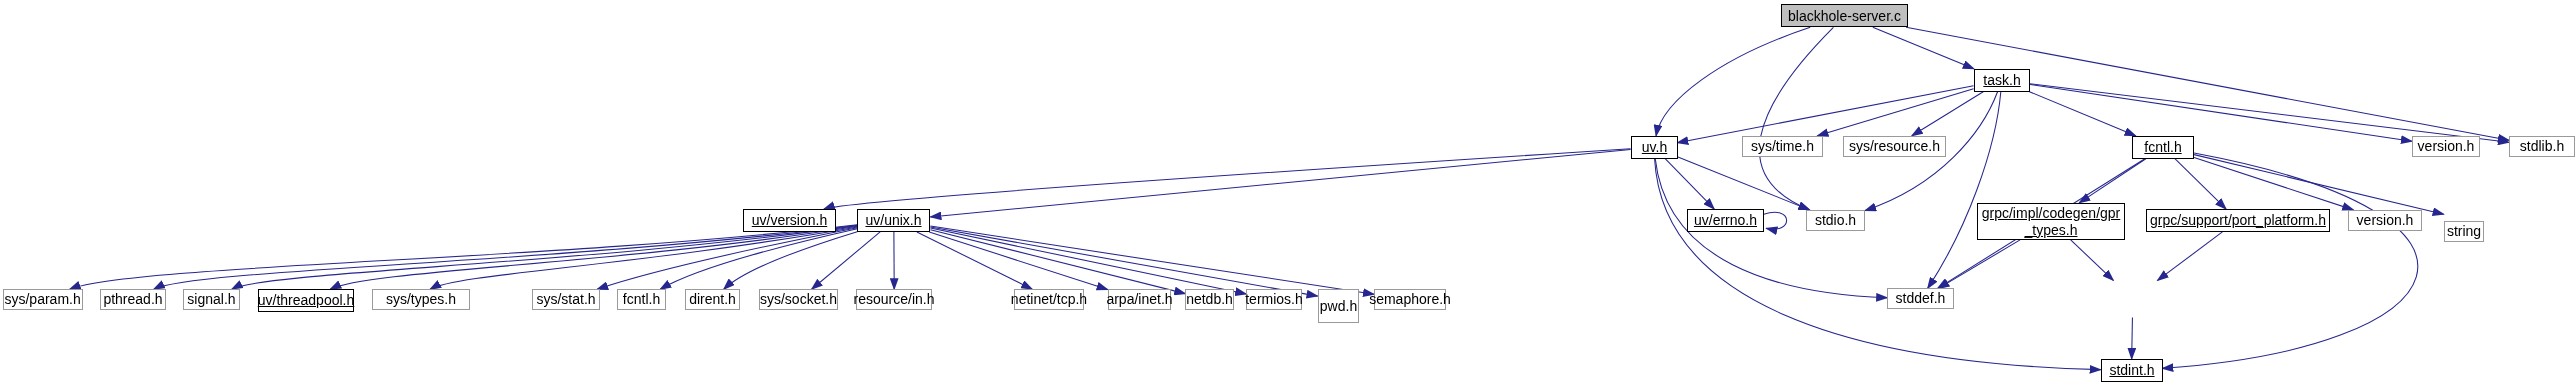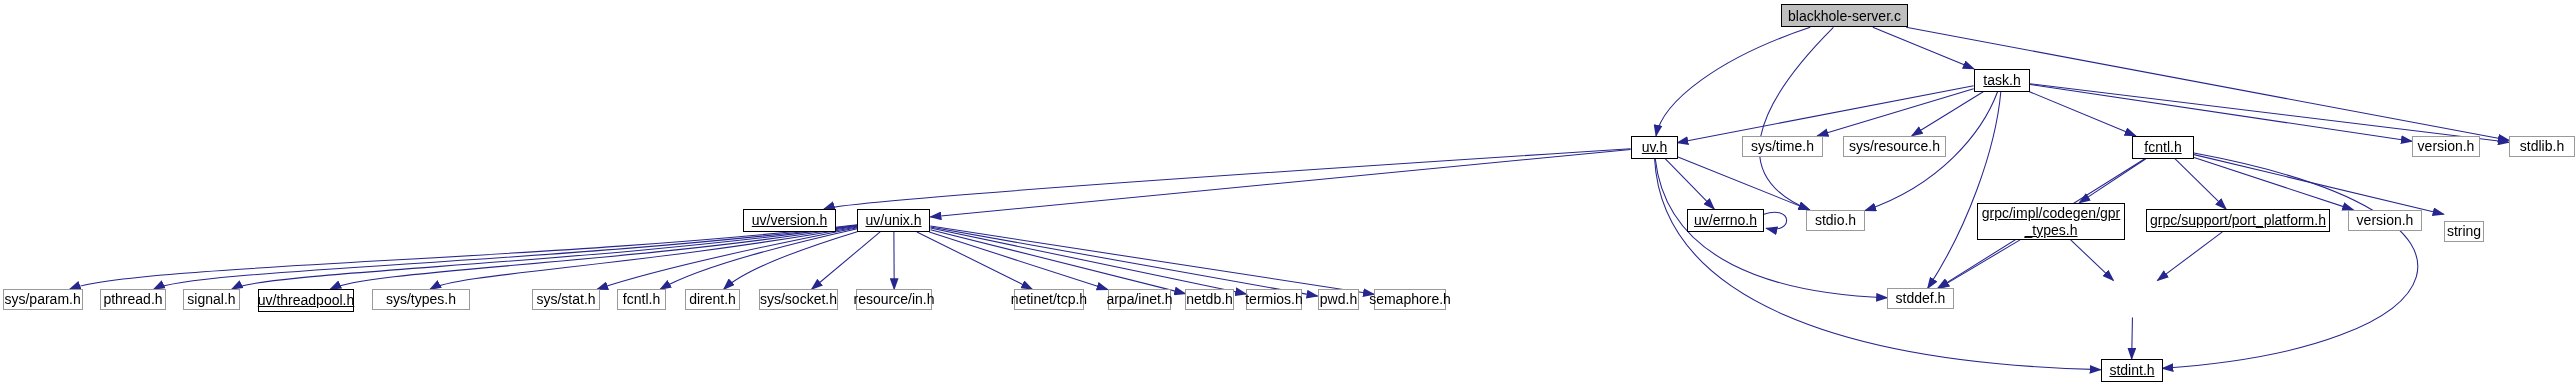--- a/index.html
+++ b/index.html
@@ -96,16 +96,16 @@
   <div class="node" style="left:372px;top:289px;width:98px;height:21px">sys/types.h</div>
   <div class="node" style="left:532px;top:289px;width:68px;height:21px">sys/stat.h</div>
   <div class="node" style="left:617px;top:289px;width:49px;height:21px">fcntl.h</div>
   <div class="node" style="left:685px;top:289px;width:55px;height:21px">dirent.h</div>
   <div class="node" style="left:759px;top:289px;width:79px;height:21px">sys/socket.h</div>
   <div class="node" style="left:856px;top:289px;width:76px;height:21px">resource/in.h</div>
   <div class="node" style="left:1014px;top:289px;width:70px;height:21px">netinet/tcp.h</div>
   <div class="node" style="left:1108px;top:289px;width:63px;height:21px">arpa/inet.h</div>
   <div class="node" style="left:1185px;top:289px;width:49px;height:21px">netdb.h</div>
   <div class="node" style="left:1246px;top:289px;width:56px;height:21px">termios.h</div>
-  <div class="node" style="left:1318px;top:289px;width:41px;height:21px">pwd.h</div>
+  <div class="node" style="left:1318px;top:289px;width:41px;height:34px">pwd.h</div>
   <div class="node" style="left:1374px;top:289px;width:72px;height:21px">semaphore.h</div>
 </div>
 
 
 </body></html>

